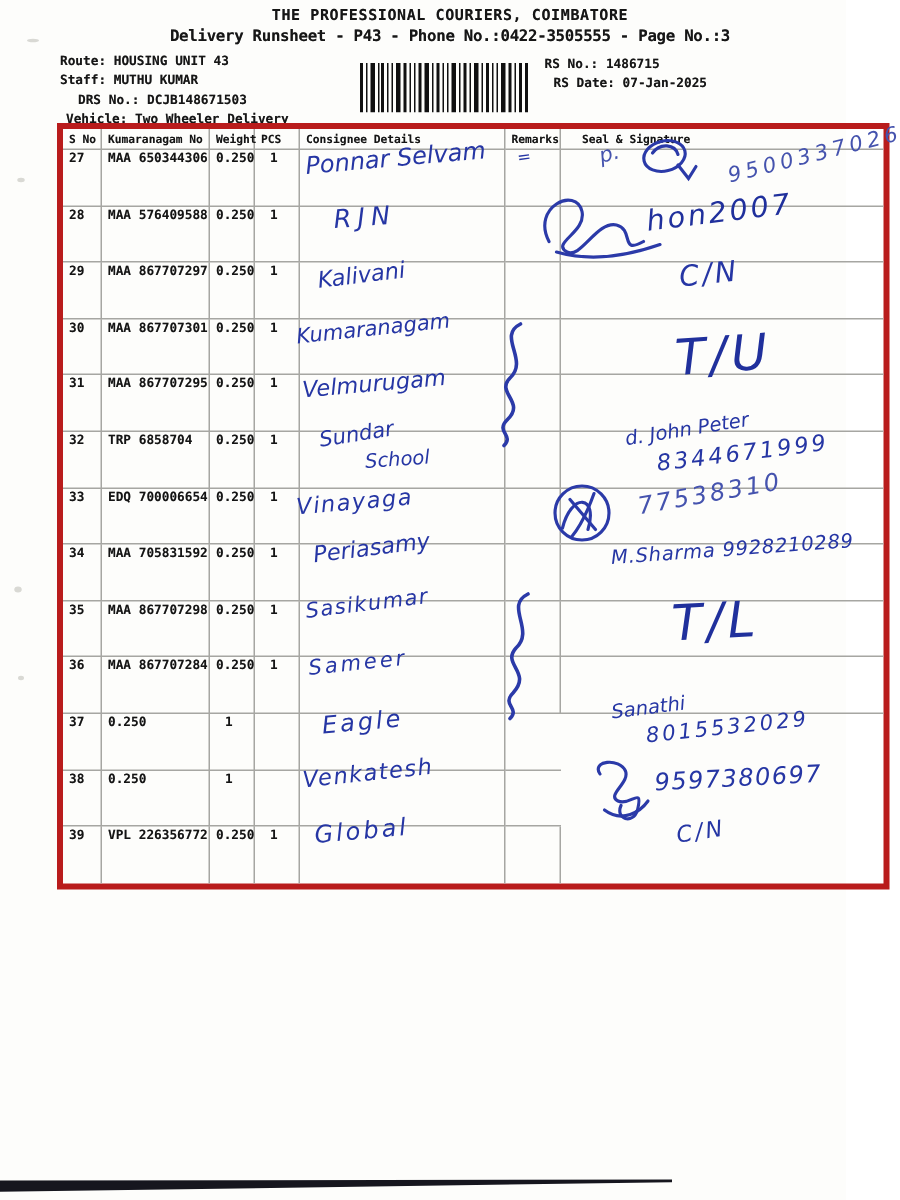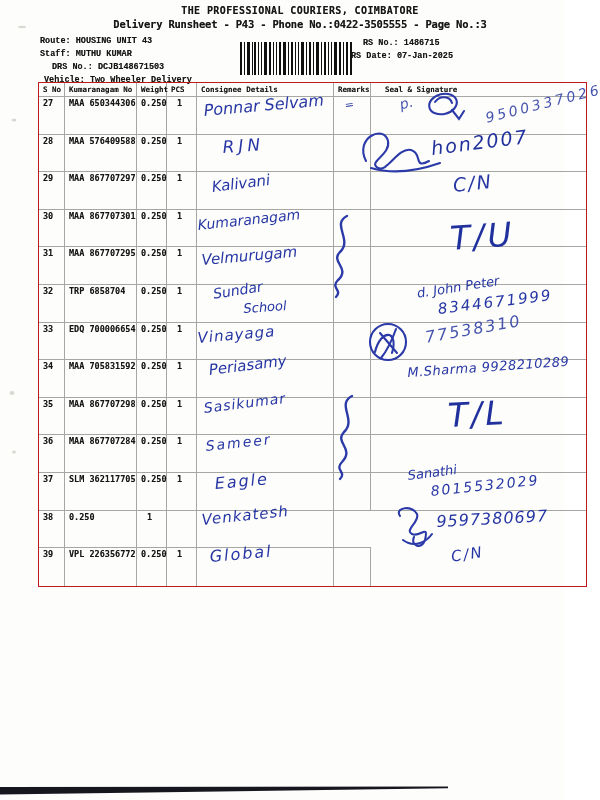--- a/index.html
+++ b/index.html
@@ -3,23 +3,23 @@
 <meta charset="utf-8">
 <style>
   html,body{margin:0;padding:0;}
   body{width:600px;height:800px;background:#ffffff;overflow:hidden;}
   .paper{position:relative;width:564px;height:800px;background:#fdfdfb;
          font-family:"DejaVu Sans Mono","Liberation Mono",monospace;color:#141414;}
   .printed{position:absolute;font-weight:bold;white-space:nowrap;color:#161616;
            text-shadow:0 0 0.4px #16161688;}
   .title{top:5px;left:0;width:600px;text-align:center;font-size:10px;letter-spacing:.4px;}
   .subtitle{top:18px;left:0;width:600px;text-align:center;font-size:10.5px;letter-spacing:-.2px;}
-  .info{font-size:8.5px;font-family:Liberation Mono, monospace;}
+  .info{font-size:8.5px;}
   
-  .rtable{position:absolute;left:38px;top:82px;width:547px;border:1px solid #b91c1c;background:transparent;}
+  .rtable{position:absolute;left:38px;top:82px;width:547px;border:4px solid #b91c1c;background:transparent;}
   .tr{display:grid;grid-template-columns:26px 72px 30px 30px 137px 37px 1fr;height:37.6px;}
   .tr.head{height:14px;}
   .td{border-right:1px solid #a6a6a2;border-bottom:1px solid #a6a6a2;
       font-size:8.5px;font-weight:bold;padding:2px 0 0 4px;line-height:1.1;overflow:visible;
       text-shadow:0 0 .3px #22222266;}
   .td:last-child{border-right:none;}
   .tr:last-child .td{border-bottom:none;}
   .head .td{font-size:7.5px;padding-top:3px;}
   .td.pcs{padding-left:10px;}
   .td.seal{padding-left:14px;}
@@ -36,21 +36,21 @@
 <div class="paper">
 
   <div class="printed title">THE PROFESSIONAL COURIERS, COIMBATORE</div>
   <div class="printed subtitle">Delivery Runsheet - P43 - Phone No.:0422-3505555 - Page No.:3</div>
 
   <div class="printed info" style="left:40px;top:36px">Route: HOUSING UNIT 43</div>
   <div class="printed info" style="left:40px;top:48.5px">Staff: MUTHU KUMAR</div>
   <div class="printed info" style="left:52px;top:62px">DRS No.: DCJB148671503</div>
   <div class="printed info" style="left:44px;top:75px">Vehicle: Two Wheeler Delivery</div>
   <div class="printed info" style="left:363px;top:38px">RS No.: 1486715</div>
-  <div class="printed info" style="left:351px;top:50.5px">RS Date: 07-Jan-2025</div>
+  <div class="printed info" style="left:369px;top:50.5px">RS Date: 07-Jan-2025</div>
 
   <svg class="overlay" style="left:240px;top:42px" width="113" height="33">
     <g fill="#101010">
       <rect x="0" y="0" width="2" height="33"></rect>
         <rect x="4" y="0" width="1" height="33"></rect>
       <rect x="7" y="0" width="3" height="33"></rect>
         <rect x="12" y="0" width="1" height="33"></rect>
       <rect x="14" y="0" width="2" height="33"></rect>
         <rect x="18" y="0" width="1" height="33"></rect>
       <rect x="21" y="0" width="1" height="33"></rect>
@@ -177,21 +177,20 @@
       <div class="td">36</div>
       <div class="td">MAA 867707284</div>
       <div class="td">0.250</div>
       <div class="td pcs">1</div>
       <div class="td"></div>
       <div class="td"></div>
       <div class="td"></div>
     </div>
     <div class="tr">
       <div class="td">37</div>
-      <div class="td">SLM 362117705</div>
       <div class="td">0.250</div>
       <div class="td pcs">1</div>
       <div class="td"></div>
       <div class="td"></div>
       <div class="td"></div>
     </div>
     <div class="tr">
       <div class="td">38</div>
       <div class="td">0.250</div>
       <div class="td pcs">1</div>

